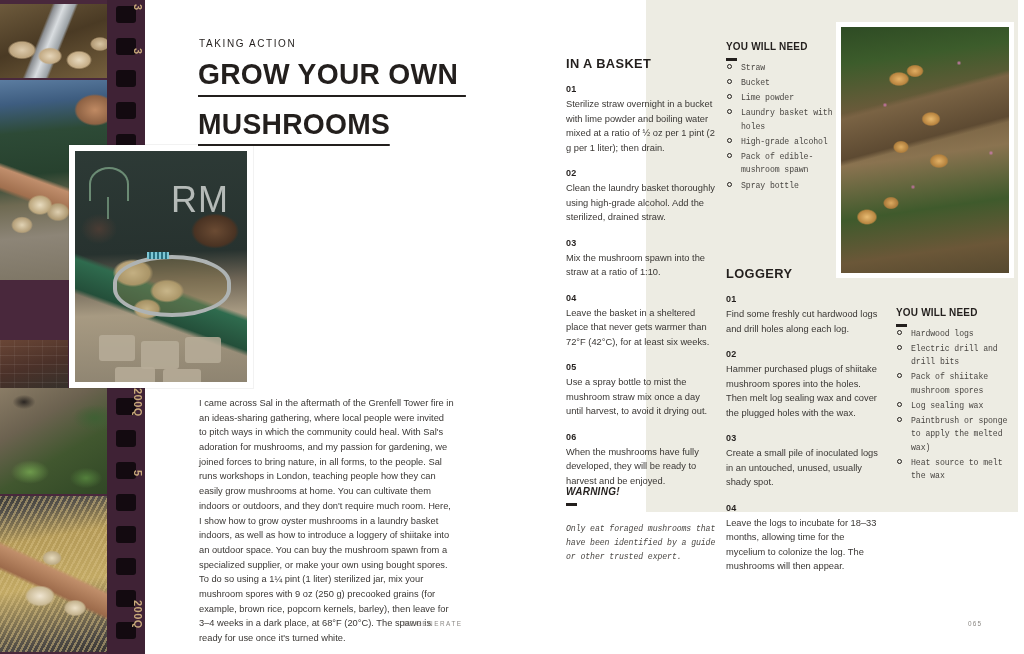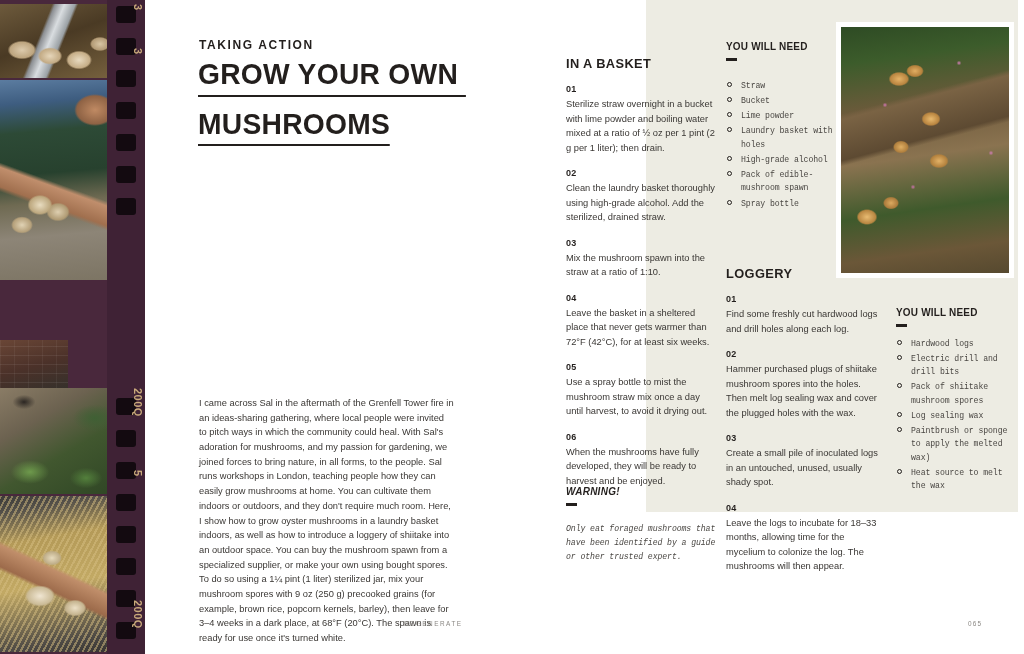--- a/index.html
+++ b/index.html
@@ -137,21 +137,21 @@
       radial-gradient(circle 3px at 44px 78px, #cf76b1 0%, rgba(0,0,0,0) 80%),
       radial-gradient(circle 3px at 150px 126px, #d07cb4 0%, rgba(0,0,0,0) 80%),
       radial-gradient(circle 3px at 72px 160px, #cb73ab 0%, rgba(0,0,0,0) 80%),
       linear-gradient(165deg, rgba(0,0,0,0) 30%, #7a6344 32%, #5d4a32 46%, rgba(0,0,0,0) 48%),
       linear-gradient(172deg, #2e4b24 0%, #3c5c2b 14%, #6f5a3c 34%, #8a7350 52%, #3f5a2c 72%, #6b5738 88%, #56492f 100%);
   }
 
   
   .kicker {
     position:absolute; left:199px; top:38px;
-    font-size:12px; font-weight:700; letter-spacing:1.6px; color:#231f1d;
+    font-size:10px; font-weight:400; letter-spacing:1.6px; color:#231f1d;
   }
   .title {
     position:absolute; left:198px; top:54px; width:330px;
     color:#231f1d; font-family:"Liberation Sans Narrow","Liberation Sans",sans-serif;
     font-weight:700; font-size:30px; line-height:1.32; letter-spacing:.3px;
   }
   .title .ln { display:block; white-space:pre; border-bottom:2px solid #231f1d;
     width:max-content; padding-bottom:1px; transform:scaleX(.94); transform-origin:left center; }
   .title .ln + .ln { margin-top:7px; }
 
@@ -166,21 +166,21 @@
     font-family:"Liberation Sans Narrow","Liberation Sans",sans-serif;
     font-weight:700; font-size:13.5px; letter-spacing:.4px; color:#231f1d;
     transform:scaleX(.95); transform-origin:left center;
   }
   .rule-dash { width:11px; height:2.5px; background:#231f1d; margin-top:6px; }
   .step { margin-top:13px; }
   .step:first-of-type { margin-top:13px; }
   .step-num { font-size:9px; font-weight:700; color:#231f1d; letter-spacing:.3px; }
   .step-txt { font-size:9.3px; line-height:1.56; color:#3a3734; margin-top:3px; }
 
-  .needs { list-style:none; margin-top:18px; }
+  .needs { list-style:none; }
   .needs li {
     position:relative; padding-left:15px; margin-bottom:2px;
     font-family:"Liberation Mono","DejaVu Sans Mono",monospace;
     font-size:8.2px; line-height:1.62; color:#4a4743; letter-spacing:-.1px;
   }
   .needs li .ring {
     position:absolute; left:1px; top:3.1px; width:5px; height:5px;
     border:1.4px solid #231f1d; border-radius:50%;
   }
 
@@ -240,20 +240,33 @@
     <div class="sprocket" style="top:590px"></div>
     <div class="sprocket" style="top:622px"></div>
 
     <div class="film-num" style="top:4px">3</div>
     <div class="film-num" style="top:48px">3</div>
     <div class="film-num" style="top:388px">200Q</div>
     <div class="film-num" style="top:470px">5</div>
     <div class="film-num" style="top:600px">200Q</div>
   </div>
 
+  <div class="main-photo">
+    <div class="img"></div>
+    <div class="chalk1"></div>
+    <div class="chalk2"></div>
+    <div class="chalkR">RM</div>
+    <div class="tray"></div>
+    <div class="comb"></div>
+    <div class="stone" style="left:24px;  top:184px; width:36px; height:26px;"></div>
+    <div class="stone" style="left:66px;  top:190px; width:38px; height:28px;"></div>
+    <div class="stone" style="left:110px; top:186px; width:36px; height:26px;"></div>
+    <div class="stone" style="left:40px;  top:216px; width:40px; height:28px;"></div>
+    <div class="stone" style="left:88px;  top:218px; width:38px; height:26px;"></div>
+  </div>
 
   <div class="log-photo">
     <div class="img"></div>
   </div>
 
   <div class="kicker">TAKING ACTION</div>
   <h1 class="title">
     <span class="ln">GROW YOUR OWN </span>
     <span class="ln">MUSHROOMS</span>
   </h1>
@@ -325,21 +338,21 @@
     </div>
     <div class="step">
       <div class="step-num">04</div>
       <div class="step-txt">Leave the logs to incubate for 18–33 months, allowing time for the mycelium to colonize the log. The mushrooms will then appear.</div>
     </div>
   </div>
 
   <div class="col" style="left:896px; top:306px; width:118px;">
     <div class="col-h" style="font-size:10.5px;letter-spacing:.2px;">YOU WILL NEED</div>
     <div class="rule-dash"></div>
-    <ul class="needs" style="margin-top:10px;">
+    <ul class="needs" style="margin-top:0;">
       <li><span class="ring"></span><span>Hardwood logs</span></li>
       <li><span class="ring"></span><span>Electric drill and drill bits</span></li>
       <li><span class="ring"></span><span>Pack of shiitake mushroom spores</span></li>
       <li><span class="ring"></span><span>Log sealing wax</span></li>
       <li><span class="ring"></span><span>Paintbrush or sponge to apply the melted wax)</span></li>
       <li><span class="ring"></span><span>Heat source to melt the wax</span></li>
     </ul>
   </div>
 
   <div class="foot-left">REGENERATE</div>

